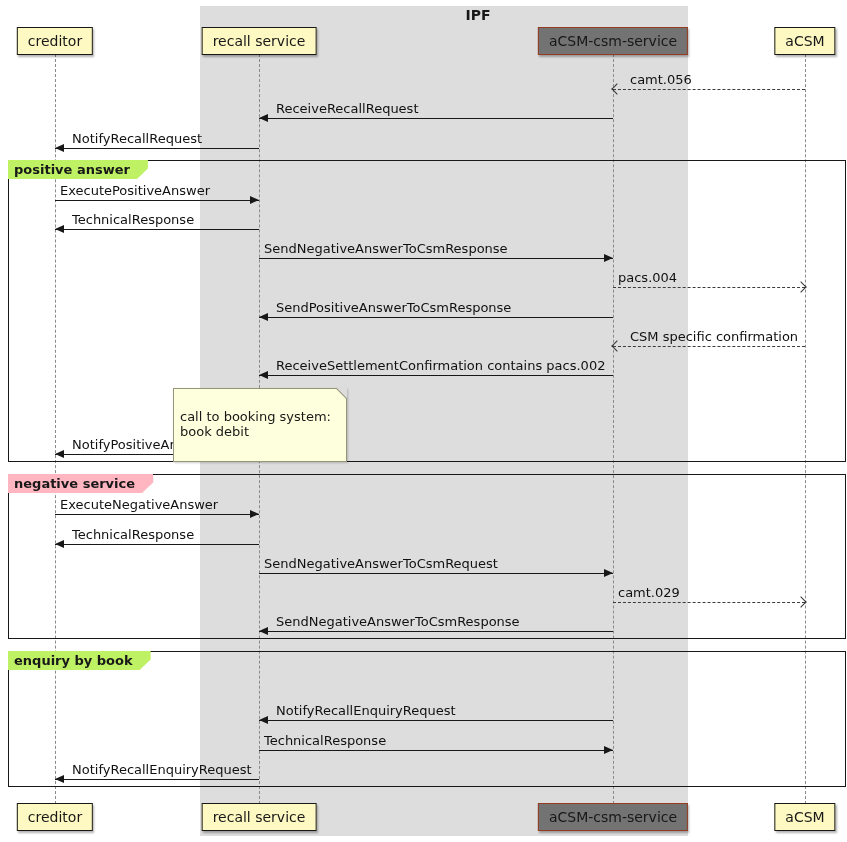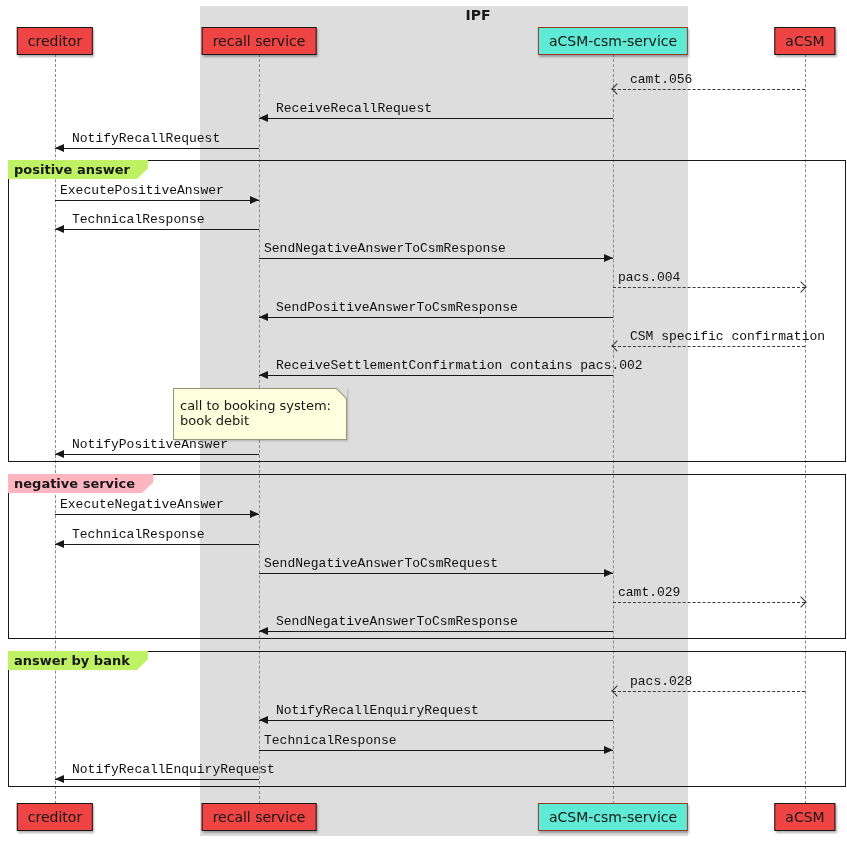--- a/index.html
+++ b/index.html
@@ -7,47 +7,47 @@
     position:relative; width:847px; height:842px; background:#ffffff;
     font-family:"DejaVu Sans","Liberation Sans",sans-serif; color:#181818;
     overflow:hidden;
   }
   
   .group-box { position:absolute; left:200px; top:6px; width:488px; height:830px; background:#dddddd; z-index:0; }
   .group-box-title { position:absolute; left:200px; top:7px; width:556px; text-align:center; font-weight:bold; font-size:14px; z-index:5; }
   
   .lifeline { position:absolute; top:54px; height:750px; width:0; border-left:1px dashed #8a8a8a; z-index:1; }
   
-  .pbox { position:absolute; transform:translateX(-50%); background:#ef4444; border:1px solid #181818;
+  .pbox { position:absolute; transform:translateX(-50%); background:#fef9c3; border:1px solid #181818;
           padding:5px 10px; font-size:14px; white-space:nowrap; z-index:6; box-shadow:1.5px 1.5px 2px rgba(0,0,0,.3); }
-  .pbox.highlight { background:#5eead4; border-color:#973b22; }
+  .pbox.highlight { background:#737373; border-color:#973b22; }
   
   .frame { position:absolute; left:8px; width:836px; border:1.5px solid #181818; background:transparent; z-index:2; }
   .frame-tab { position:absolute; top:-1px; left:-1px; height:19px; line-height:19px; font-weight:bold; font-size:13px;
                padding:0 18px 0 6px; clip-path: polygon(0 0, 100% 0, 100% 45%, calc(100% - 11px) 100%, 0 100%);
                filter: drop-shadow(1px 0 0 #181818) drop-shadow(0 1px 0 #181818); }
   .tab-green { background:#bef264; }
   .tab-pink  { background:#ffb6c1; }
   
-  .msg { position:absolute; height:22px; z-index:4;font-family:Liberation Mono, monospace; }
+  .msg { position:absolute; height:22px; z-index:4; }
   .msg .lbl { position:absolute; bottom:7px; white-space:nowrap; font-size:13px; color:#111; }
   .msg.to-right .lbl { left:5px; }
   .msg.to-left  .lbl { left:17px; }
   .msg .ln { position:absolute; left:0; right:0; bottom:4px; height:0; border-top:1px solid #181818; }
   .msg.dashed .ln { border-top-style:dashed; border-top-color:#3c3c3c; }
   .msg .head { position:absolute; width:0; height:0; }
   .msg.solid .head { bottom:1px; border-top:4px solid transparent; border-bottom:4px solid transparent; }
   .msg.solid.to-left  .head { left:0;  border-right:9px solid #181818; }
   .msg.solid.to-right .head { right:0; border-left:9px solid #181818; }
   .msg.dashed .head { width:7px; height:7px; bottom:1px; }
   .msg.dashed.to-left  .head { left:0;  border-left:1.5px solid #333; border-bottom:1.5px solid #333; transform:rotate(45deg); }
   .msg.dashed.to-right .head { right:0; border-right:1.5px solid #333; border-bottom:1.5px solid #333; transform:rotate(-45deg); }
   
   .note { position:absolute; left:173px; top:388px; width:160px; height:32px; background:#feffdd; border:1px solid #95957a;
-          font-size:13px; padding:9px 6px; z-index:5; box-shadow:1px 1px 2px rgba(0,0,0,.2); }
+          font-size:13px; padding:20px 6px; z-index:5; box-shadow:1px 1px 2px rgba(0,0,0,.2); }
   .note-cut { position:absolute; top:-1px; right:-1px; width:0; height:0;
               border-top:11px solid #dddddd; border-left:11px solid transparent; }
   .note-line { position:absolute; top:4px; right:-3px; width:15px; height:1px; background:#95957a; transform:rotate(45deg); }
 </style>
 </head>
 <body>
 
 <div id="canvas">
 
   <div class="group-box"></div>
@@ -58,21 +58,21 @@
   <div class="lifeline" style="left:613px"></div>
   <div class="lifeline" style="left:805px"></div>
 
   <div class="frame" style="top:160px;height:300px">
     <div class="frame-tab tab-green">positive answer</div>
   </div>
   <div class="frame" style="top:474px;height:163px">
     <div class="frame-tab tab-pink">negative service</div>
   </div>
   <div class="frame" style="top:651px;height:134px">
-    <div class="frame-tab tab-green">answer by bank</div>
+    <div class="frame-tab tab-green">enquiry by book</div>
   </div>
 
   <div class="msg to-left dashed" style="top:72px;left:613px;width:192px">
     <span class="lbl">camt.056</span>
       <span class="ln"></span>
       <span class="head"></span>
   </div>
   <div class="msg to-left solid" style="top:101px;left:259px;width:354px">
     <span class="lbl">ReceiveRecallRequest</span>
       <span class="ln"></span>
@@ -149,25 +149,20 @@
   <div class="msg to-right dashed" style="top:585px;left:613px;width:192px">
     <span class="lbl">camt.029</span>
       <span class="ln"></span>
       <span class="head"></span>
   </div>
   <div class="msg to-left solid" style="top:614px;left:259px;width:354px">
     <span class="lbl">SendNegativeAnswerToCsmResponse</span>
       <span class="ln"></span>
       <span class="head"></span>
   </div>
-  <div class="msg to-left dashed" style="top:674px;left:613px;width:192px">
-    <span class="lbl">pacs.028</span>
-      <span class="ln"></span>
-      <span class="head"></span>
-  </div>
   <div class="msg to-left solid" style="top:703px;left:259px;width:354px">
     <span class="lbl">NotifyRecallEnquiryRequest</span>
       <span class="ln"></span>
       <span class="head"></span>
   </div>
   <div class="msg to-right solid" style="top:733px;left:259px;width:354px">
     <span class="lbl">TechnicalResponse</span>
       <span class="ln"></span>
       <span class="head"></span>
   </div>

